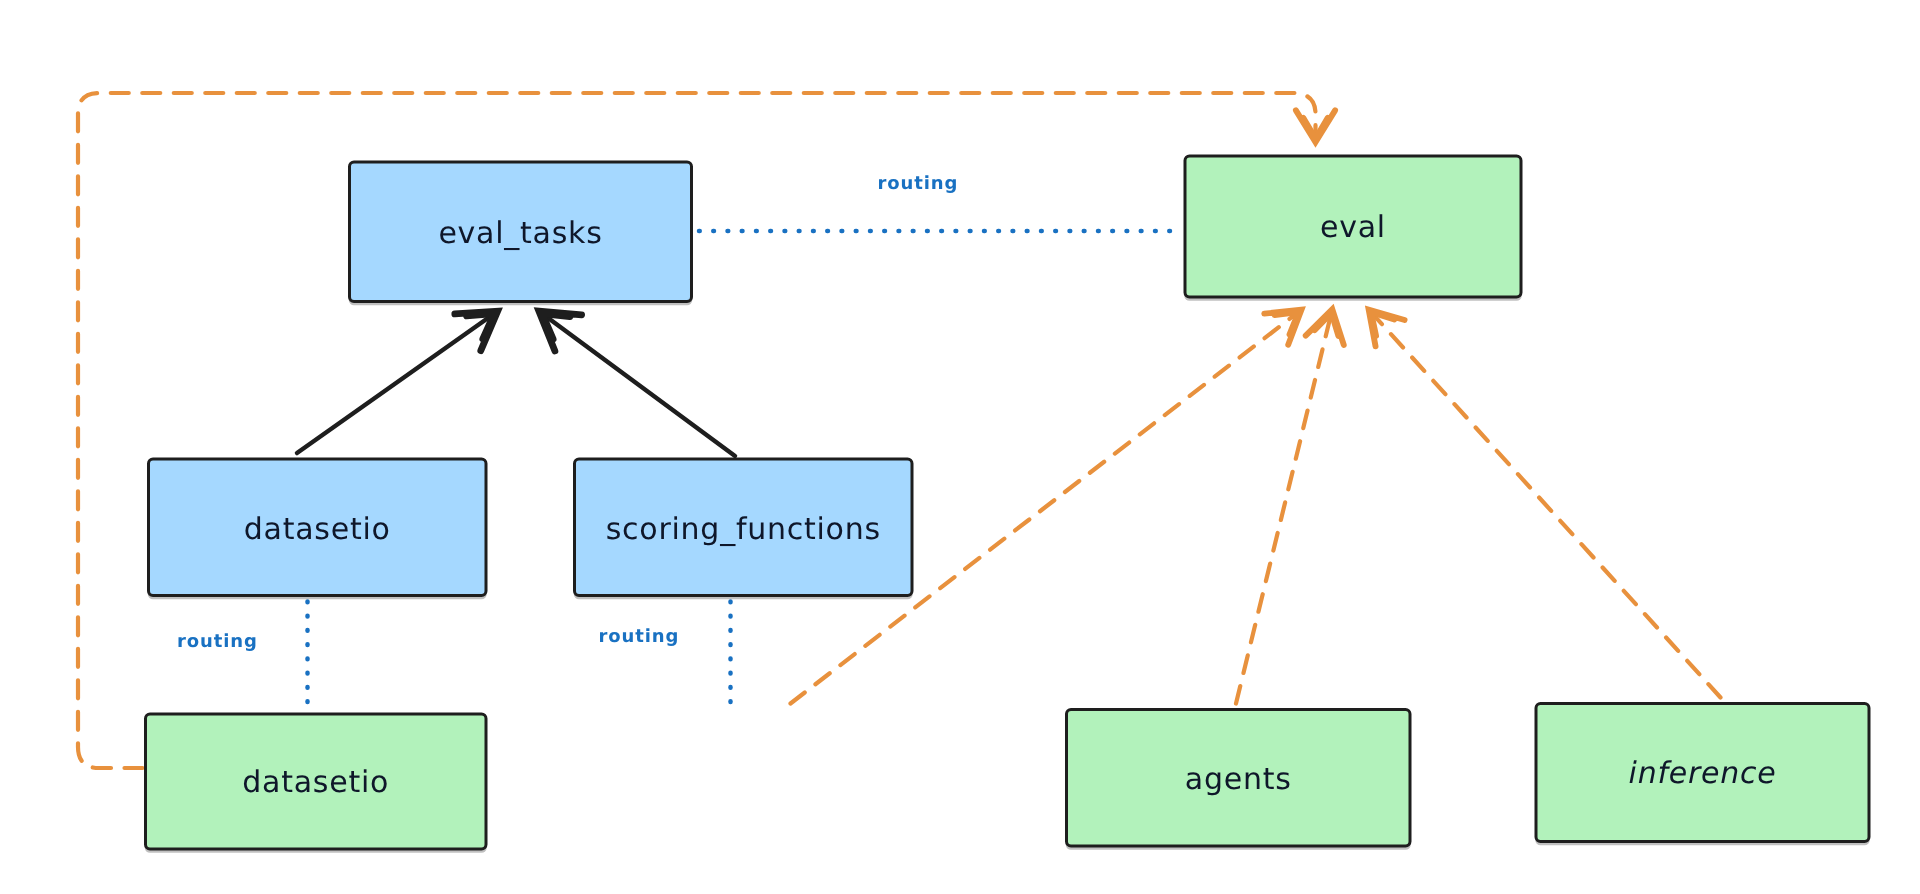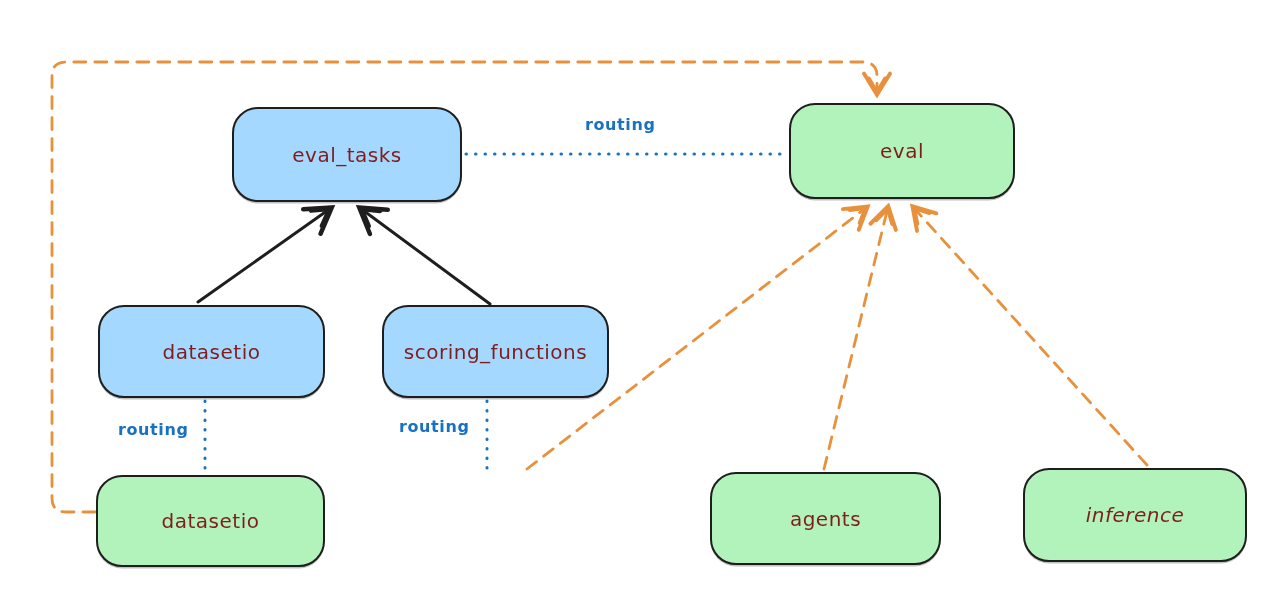--- a/index.html
+++ b/index.html
@@ -23,44 +23,44 @@
     z-index: 1;
     pointer-events: none;
   }
   .node {
     position: absolute;
     z-index: 2;
     display: flex;
     align-items: center;
     justify-content: center;
     border: 2.5px solid #1e1e1e;
-    border-radius: 26px;
+    border-radius: 4px;
     font-size: 20px;
     letter-spacing: 0.5px;
-    color: #7f1d1d;
+    color: #0f172a;
     box-shadow: 0 2px 0 -0.5px rgba(140,140,140,0.55);
     box-sizing: border-box;
   }
   .node.blue  { background: #a5d8ff; }
   .node.green { background: #b2f2bb; align-items: center; }
 
   #n-eval-tasks        { left: 232px;  top: 107px; width: 230px; height: 95px; }
   #n-eval              { left: 789px;  top: 103px; width: 226px; height: 96px; }
   #n-datasets          { left: 98px;   top: 305px; width: 227px; height: 93px; }
   #n-scoring-functions { left: 382px;  top: 305px; width: 227px; height: 93px; }
   #n-datasetio         { left: 96px;   top: 475px; width: 229px; height: 92px; }
   #n-scoring           { left: 385px;  top: 472px; width: 230px; height: 93px; }
   #n-agents            { left: 710px;  top: 472px; width: 231px; height: 93px; }
   #n-inference         { left: 1023px; top: 468px; width: 224px; height: 94px; font-style: italic; }
 
   .edge-label {
     position: absolute;
     z-index: 3;
     color: #1971c2;
-    font-size: 16px;
+    font-size: 12px;
     font-weight: 600;
     letter-spacing: 0.6px;
   }
   #lbl-routing-top      { left: 585px; top: 115px; }
   #lbl-routing-datasets { left: 118px; top: 420px; }
   #lbl-routing-scoring  { left: 399px; top: 417px; }
 </style>
 </head>
 <body>
 

